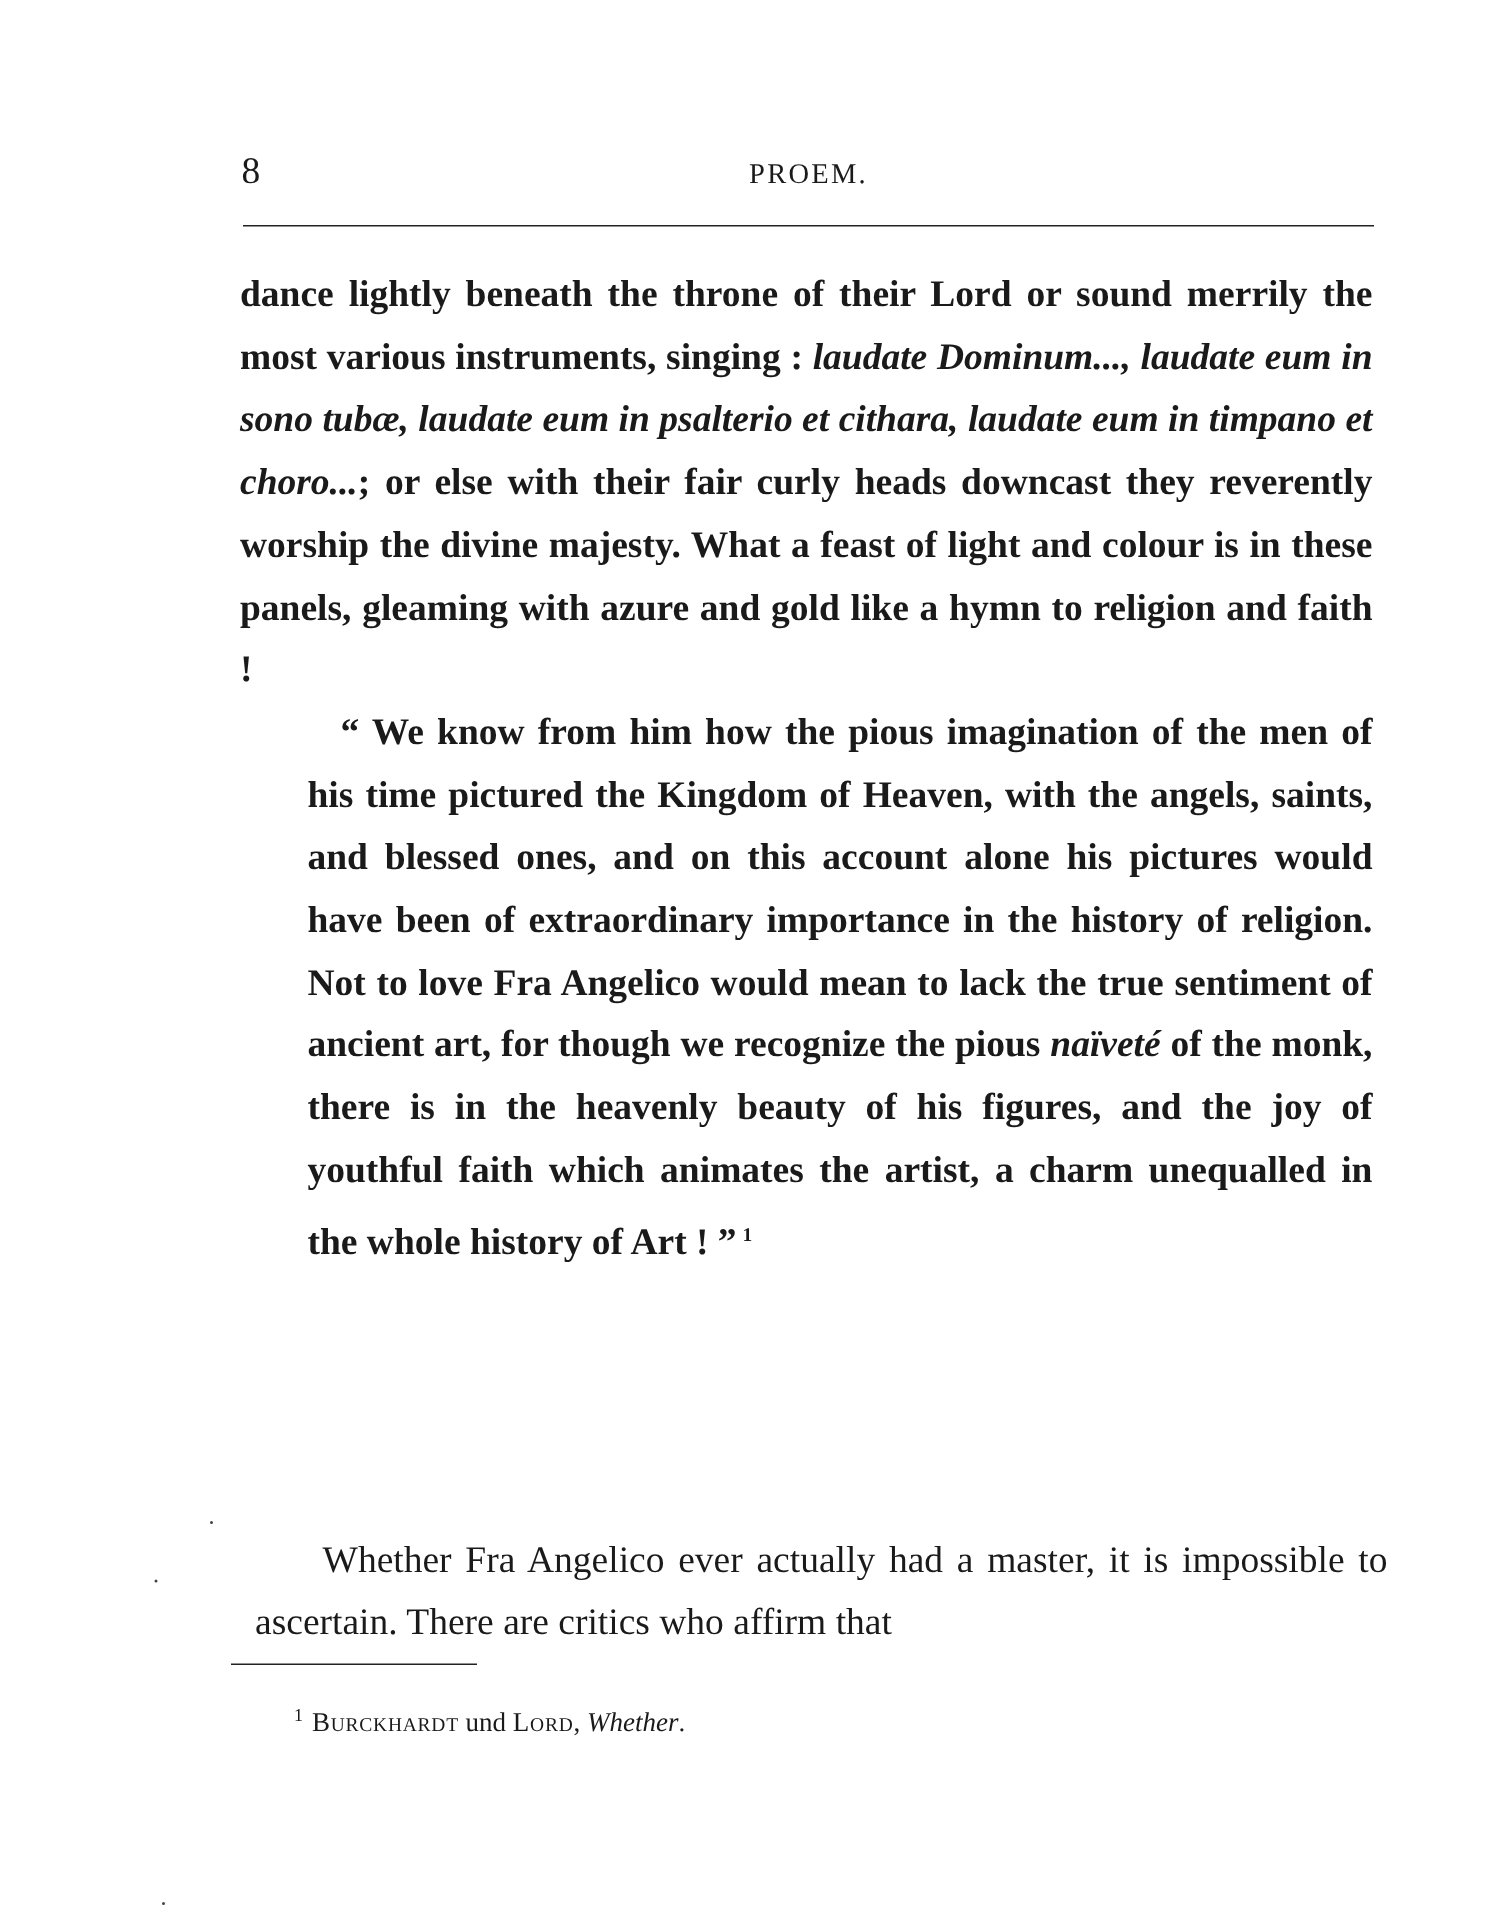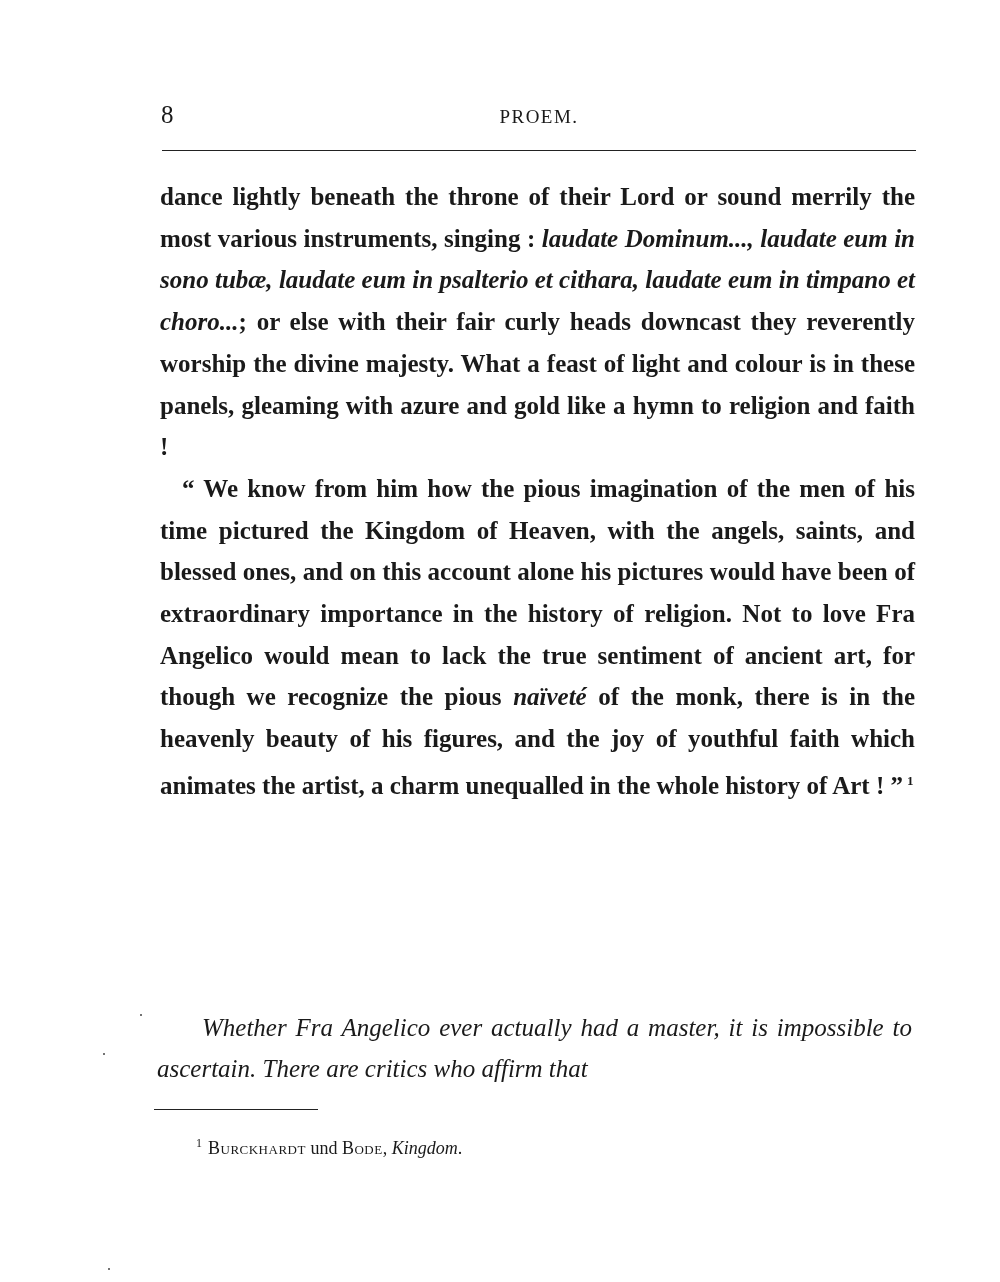--- a/index.html
+++ b/index.html
@@ -6,21 +6,21 @@
   body { width: 1000px; height: 1282px; position: relative; overflow: hidden;
          font-family: "Liberation Serif", "DejaVu Serif", serif; color: #1a1a1a; }
   .page-number { position: absolute; left: 161px; top: 101px; font-size: 25px; }
   .running-head { position: absolute; left: 0; width: 1078px; top: 106px; text-align: center;
                   font-size: 19px; letter-spacing: 1.5px; }
   .rule-top { position: absolute; left: 162px; top: 150px; width: 754px; height: 0;
               border-top: 1.5px solid #222; }
   .body-text { position: absolute; left: 160px; top: 176px; width: 755px;
                font-size: 25px; line-height: 41.7px; text-align: justify; }
   .body-text p { margin: 0; font-weight: bold; }
-  .body-text p.indent { text-indent: 22px; }
+  .body-text p.indent { text-indent: 22px; margin-left: 45px; }
   i { font-style: italic; }
   .fn-mark { font-size: 13px; vertical-align: super; margin-left: 4px; }
   .rule-fn { position: absolute; left: 154px; top: 1109px; width: 164px; height: 0;
              border-top: 1.5px solid #222; }
   .footnote { position: absolute; left: 196px; top: 1136px; font-size: 18px; }
   .footnote .sc { font-variant: small-caps; letter-spacing: 0.5px; }
   .footnote sup { font-size: 12px; margin-right: 6px; }
   .speck { position: absolute; width: 2px; height: 2px; background: #444; border-radius: 1px; }
 </style>
 </head>
@@ -29,22 +29,22 @@
 <div>
   <div class="page-number">8</div>
   <div class="running-head">PROEM.</div>
   <div class="rule-top"></div>
 
   <div class="body-text">
     <p><span>dance lightly beneath the throne of their Lord or sound merrily the most various instruments, singing : </span><i>laudate Dominum..., laudate eum in sono tubæ, laudate eum in psalterio et cithara, laudate eum in timpano et choro...</i><span>; or else with their fair curly heads downcast they reverently worship the divine majesty. What a feast of light and colour is in these panels, gleaming with azure and gold like a hymn to religion and faith !</span></p>
     <p class="indent"><span>“ We know from him how the pious imagination of the men of his time pictured the Kingdom of Heaven, with the angels, saints, and blessed ones, and on this account alone his pictures would have been of extraordinary importance in the history of religion.  Not to love Fra Angelico would mean to lack the true sentiment of ancient art, for though we recognize the pious </span><i>naïveté</i><span> of the monk, there is in the heavenly beauty of his figures, and the joy of youthful faith which animates the artist, a charm unequalled in the whole history of Art ! ”</span><sup class="fn-mark">1</sup></p>
   </div>
 
-  <p class="para-2" style="position:absolute;left:153px;top:1003px;width:755px;font-size:25px;line-height:41px;text-align:justify;text-indent:45px;margin:4px;font-style:italic;">Whether Fra Angelico ever actually had a master, it is impossible to ascertain.  There are critics who affirm that</p>
+  <p class="para-2" style="position:absolute;left:153px;top:1003px;width:755px;font-size:25px;line-height:41px;text-align:justify;text-indent:45px;margin:17px;">Whether Fra Angelico ever actually had a master, it is impossible to ascertain.  There are critics who affirm that</p>
 
   <div class="rule-fn"></div>
 
-  <div class="footnote"><sup>1</sup><span class="sc">Burckhardt</span><span> und </span><span class="sc">Bode</span><span>, </span><i>Kingdom</i><span>.</span></div>
+  <div class="footnote"><sup>1</sup><span class="sc">Burckhardt</span><span> und </span><span class="sc">Lord</span><span>, </span><i>Whether</i><span>.</span></div>
 
   <div class="speck" style="left:140px;top:1014px;"></div>
   <div class="speck" style="left:103px;top:1053px;"></div>
   <div class="speck" style="left:108px;top:1268px;"></div>
 </div>
 
 </body></html>

